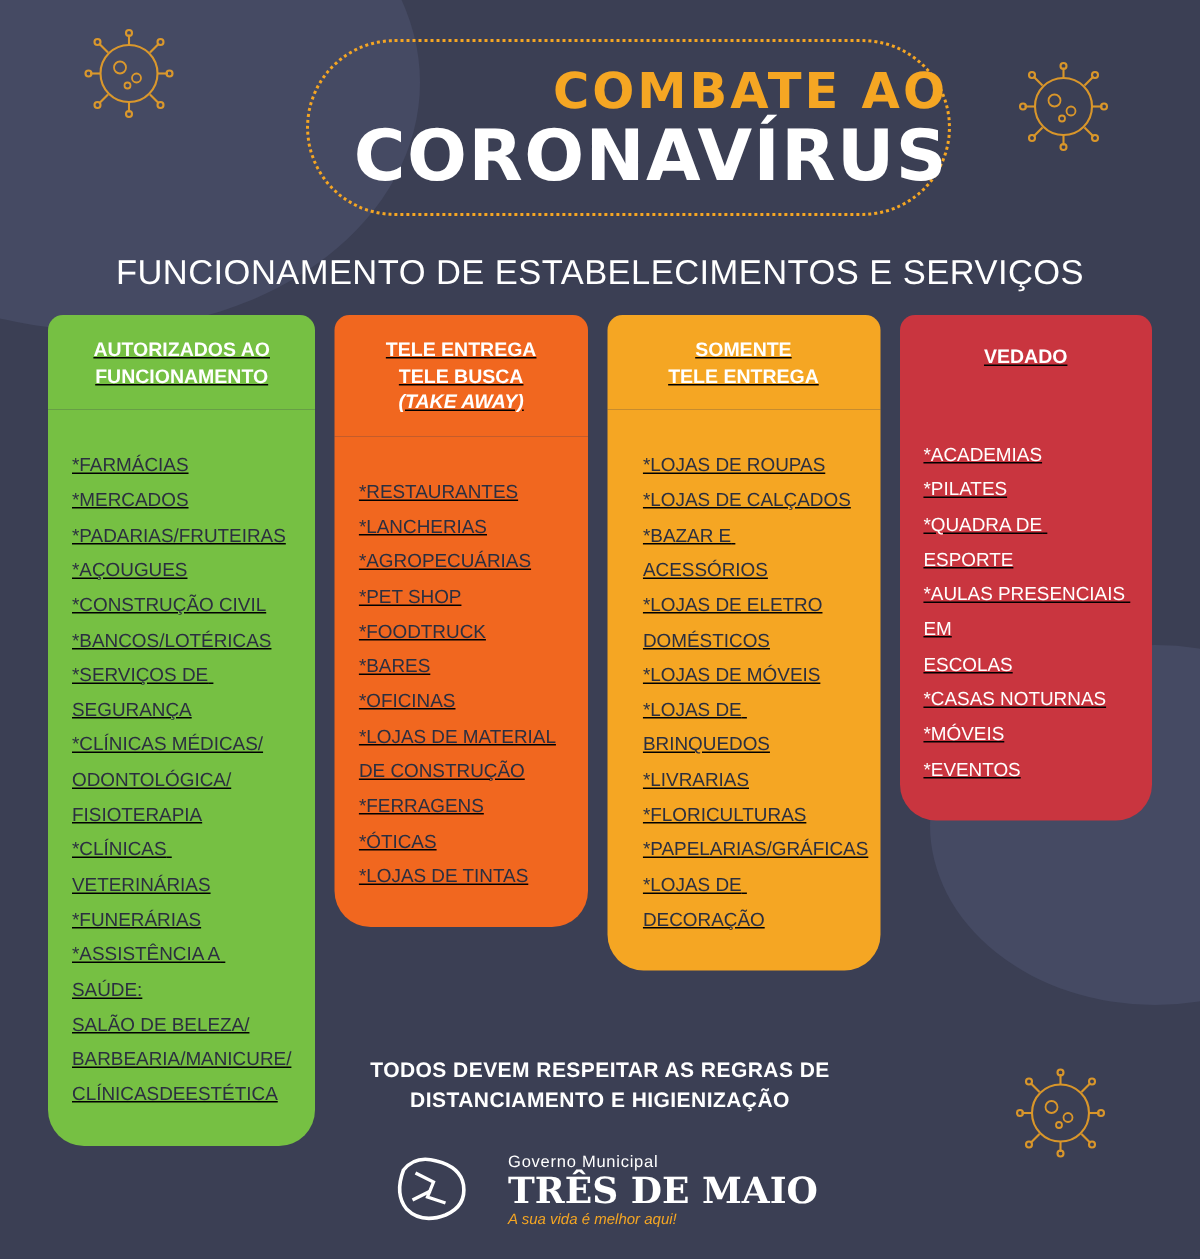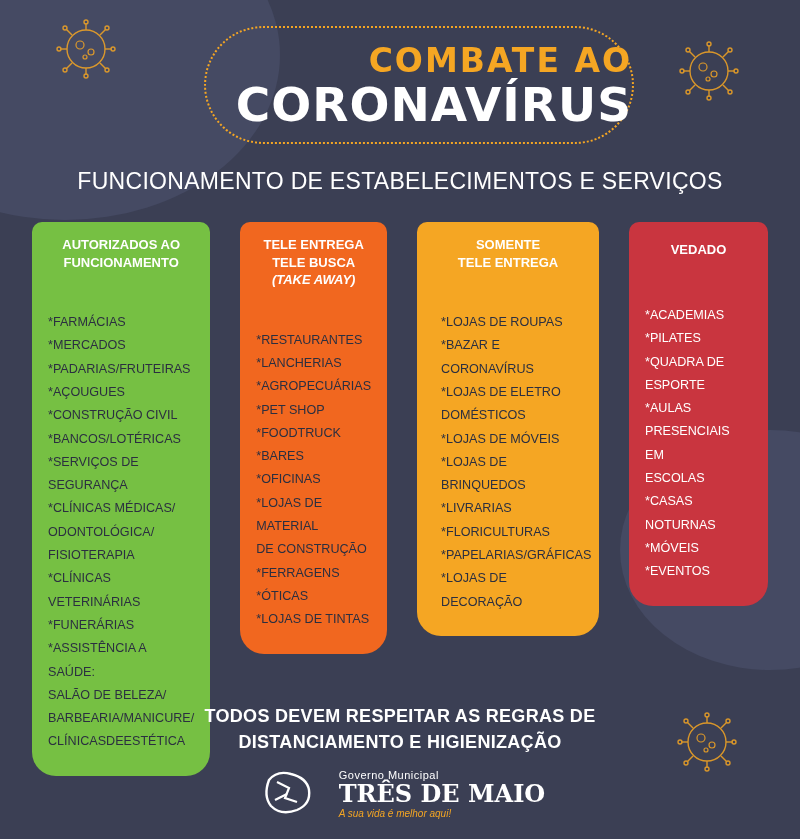--- a/index.html
+++ b/index.html
@@ -57,25 +57,26 @@
     top: 168px;
     width: 100%;
     text-align: center;
     color: #ffffff;
     font-size: 23px;
     letter-spacing: .3px;
   }
 
   .columns {
     position: absolute;
-    top: 222px;
+    top: 210px;
     left: 32px;
     right: 32px;
     display: flex;
-    gap: 30px;
+    gap: 13px;
+    text-decoration: underline;
   }
   .column { width: 182px; position: relative; }
 
   .col-head {
     border-radius: 10px 10px 0 0;
     color: #fff;
     text-align: center;
     font-weight: bold;
     font-size: 13px;
     line-height: 1.35;
@@ -96,21 +97,21 @@
     line-height: 1.85;
   }
   .col-body div { white-space: pre-wrap; }
 
   .footer-text {
     position: absolute;
     top: 703px;
     width: 100%;
     text-align: center;
     color: #ffffff;
-    font-size: 18px;
+    font-size: 14px;
     font-weight: bold;
     line-height: 1.45;
     letter-spacing: .3px;
   }
 
   .logo {
     position: absolute;
     top: 768px;
     left: 0;
     right: 0;
@@ -258,21 +259,22 @@
         <div>*LOJAS DE TINTAS</div>
       </div>
     </div>
     <div class="column">
       <div class="col-head" style="background: rgb(245, 166, 35);">
         <div>SOMENTE</div>
         <div>TELE ENTREGA</div>
       </div>
       <div class="col-body" style="background: rgb(245, 166, 35); color: rgb(43, 47, 64); padding-left: 24px;">
         <div>*LOJAS DE ROUPAS</div>
-        <div>*BAZAR E CORONAVÍRUS</div>
+        <div>*LOJAS DE CALÇADOS</div>
+        <div>*BAZAR E ACESSÓRIOS</div>
         <div>*LOJAS DE ELETRO
 DOMÉSTICOS</div>
         <div>*LOJAS DE MÓVEIS</div>
         <div>*LOJAS DE BRINQUEDOS</div>
         <div>*LIVRARIAS</div>
         <div>*FLORICULTURAS</div>
         <div>*PAPELARIAS/GRÁFICAS</div>
         <div>*LOJAS DE DECORAÇÃO</div>
       </div>
     </div>

